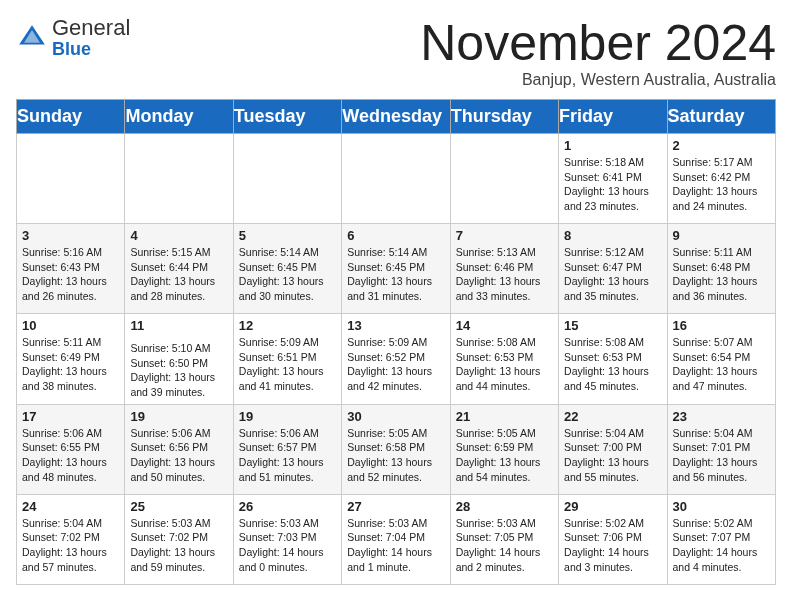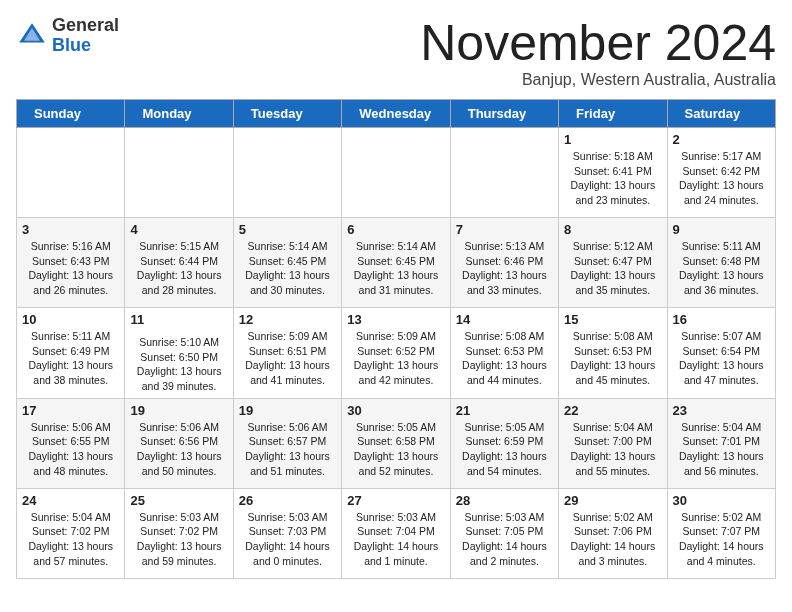--- a/index.html
+++ b/index.html
@@ -20,22 +20,22 @@
       display: flex;
       align-items: center;
       gap: 4px;
     }
     .logo-text {
       display: flex;
       flex-direction: column;
       line-height: 1.1;
     }
     .logo-general {
-      font-size: 18px;
-      font-weight: bold;
+      font-size: 22px;
+      font-weight: normal;
       color: #333;
     }
     .logo-blue {
       font-size: 18px;
       font-weight: bold;
       color: #1a6bbf;
     }
     .logo-icon {
       width: 32px;
       height: 32px;
@@ -54,23 +54,23 @@
       color: #444;
     }
     table {
       width: 100%;
       border-collapse: collapse;
       table-layout: fixed;
     }
     thead tr th {
       background-color: #1a6bbf;
       color: #fff;
-      font-size: 13px;
+      font-size: 18px;
       font-weight: bold;
-      padding: 6px 17px;
+      padding: 6px 0;
       text-align: left;
       border: 1px solid #aaa;
     }
     tbody tr td {
       vertical-align: top;
       border: 1px solid #ccc;
       padding: 4px 5px;
       font-size: 11px;
       color: #222;
       height: 90px;
@@ -82,21 +82,20 @@
     .day-num {
       font-size: 13px;
       font-weight: bold;
       display: block;
       margin-bottom: 2px;
     }
     .day-info {
       font-size: 10.5px;
       line-height: 1.4;
       color: #222;
-      text-align: center;
     }
     .empty {
       background: #fff !important;
     }
   </style>
 </head>
 <body>
 
 <div class="header">
   <div class="logo">

